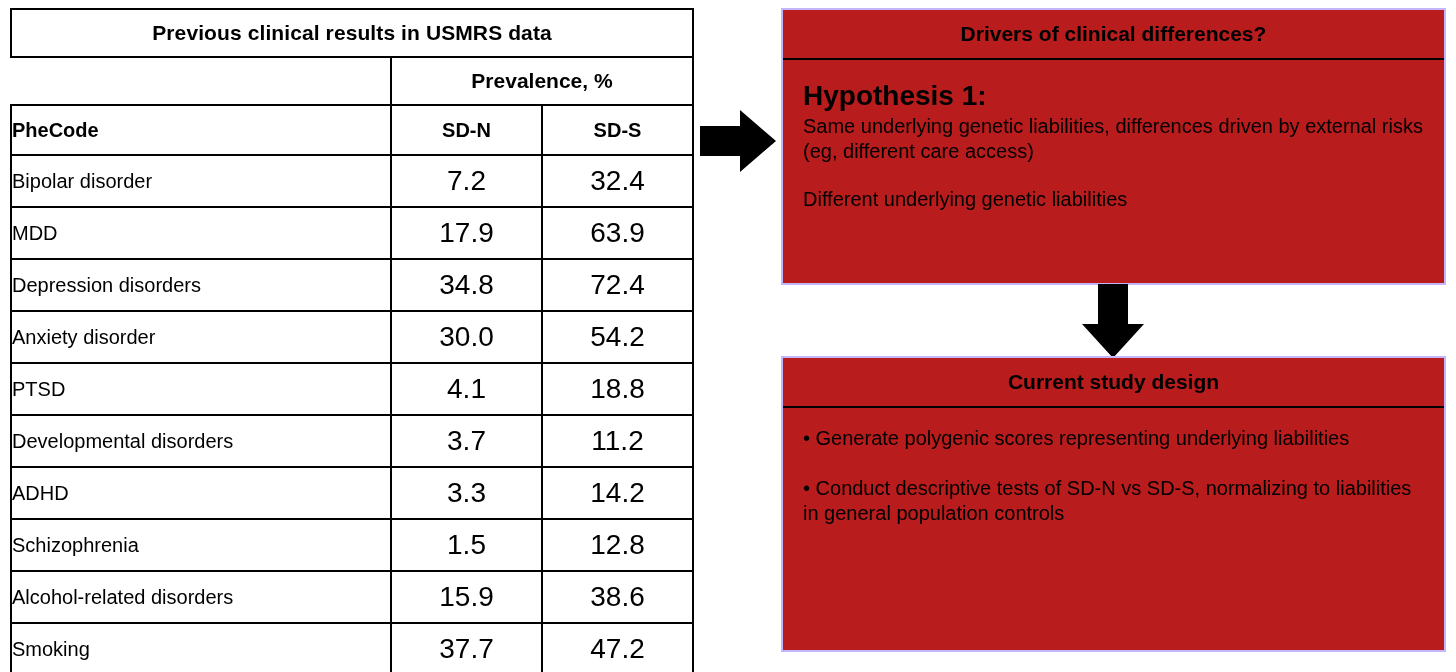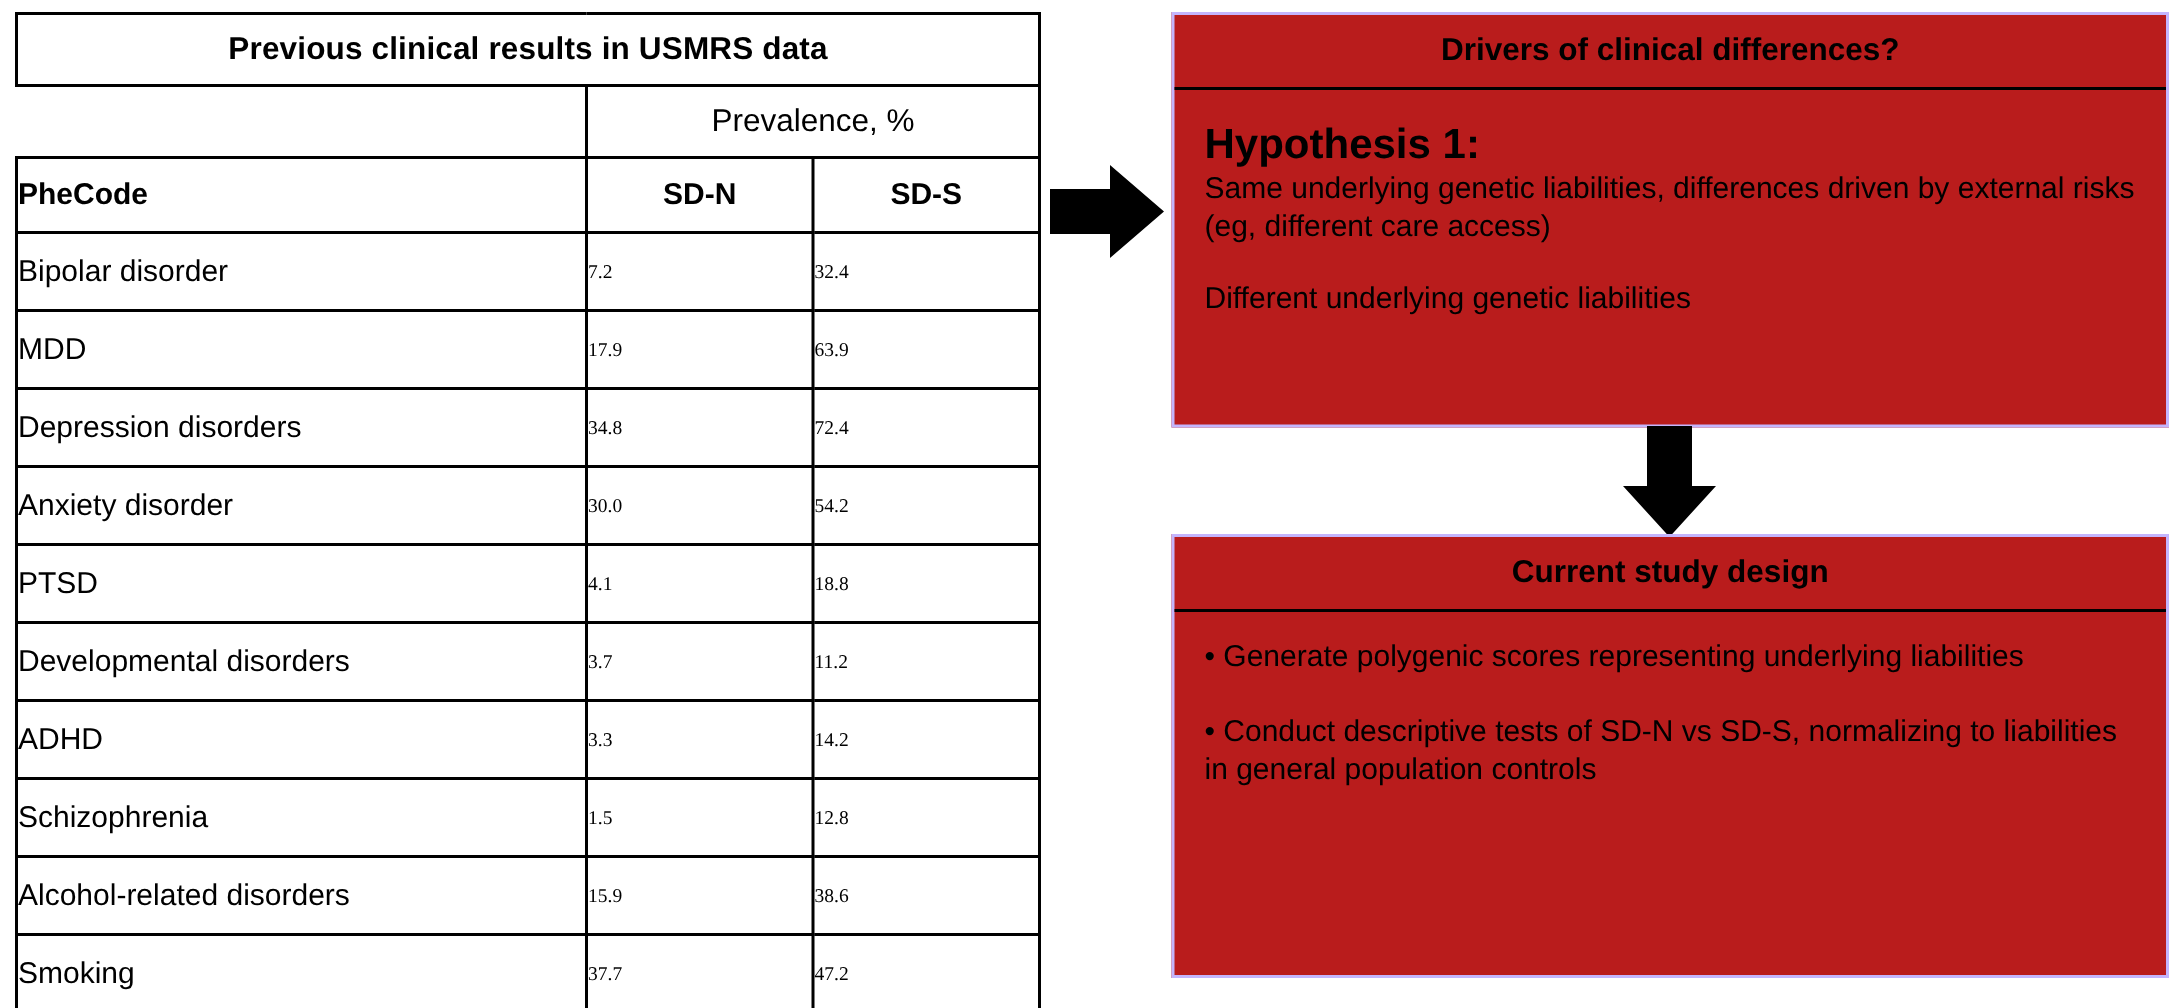--- a/index.html
+++ b/index.html
@@ -35,21 +35,21 @@
   }
   .title-cell {
     text-align: center;
     font-weight: bold;
     font-size: 21px;
     height: 46px;
     letter-spacing: 0.1px;
   }
   .prev-cell {
     text-align: center;
-    font-weight: normal;
+    font-weight: bold;
     font-size: 21px;
     height: 46px;
   }
   .blank-cell {
     border-left: none !important;
     border-top: none !important;
     border-bottom: 2px solid #000 !important;
   }
   .hdr-left {
     font-weight: bold;
@@ -64,24 +64,23 @@
     text-align: center;
     height: 48px;
   }
   .row-label {
     font-size: 20px;
     text-align: left;
     padding-left: 16px;
     height: 50px;
   }
   .row-num {
-    font-size: 13px;
-    text-align: left;
+    font-size: 28px;
+    text-align: center;
     height: 50px;
-    font-family: Liberation Serif, serif;
   }
   .col-label { width: 380px; }
   .col-sdn { width: 151px; }
   .col-sds { width: 151px; }
 
   
   #arrow-right {
     position: absolute;
     left: 700px;
     top: 110px;

